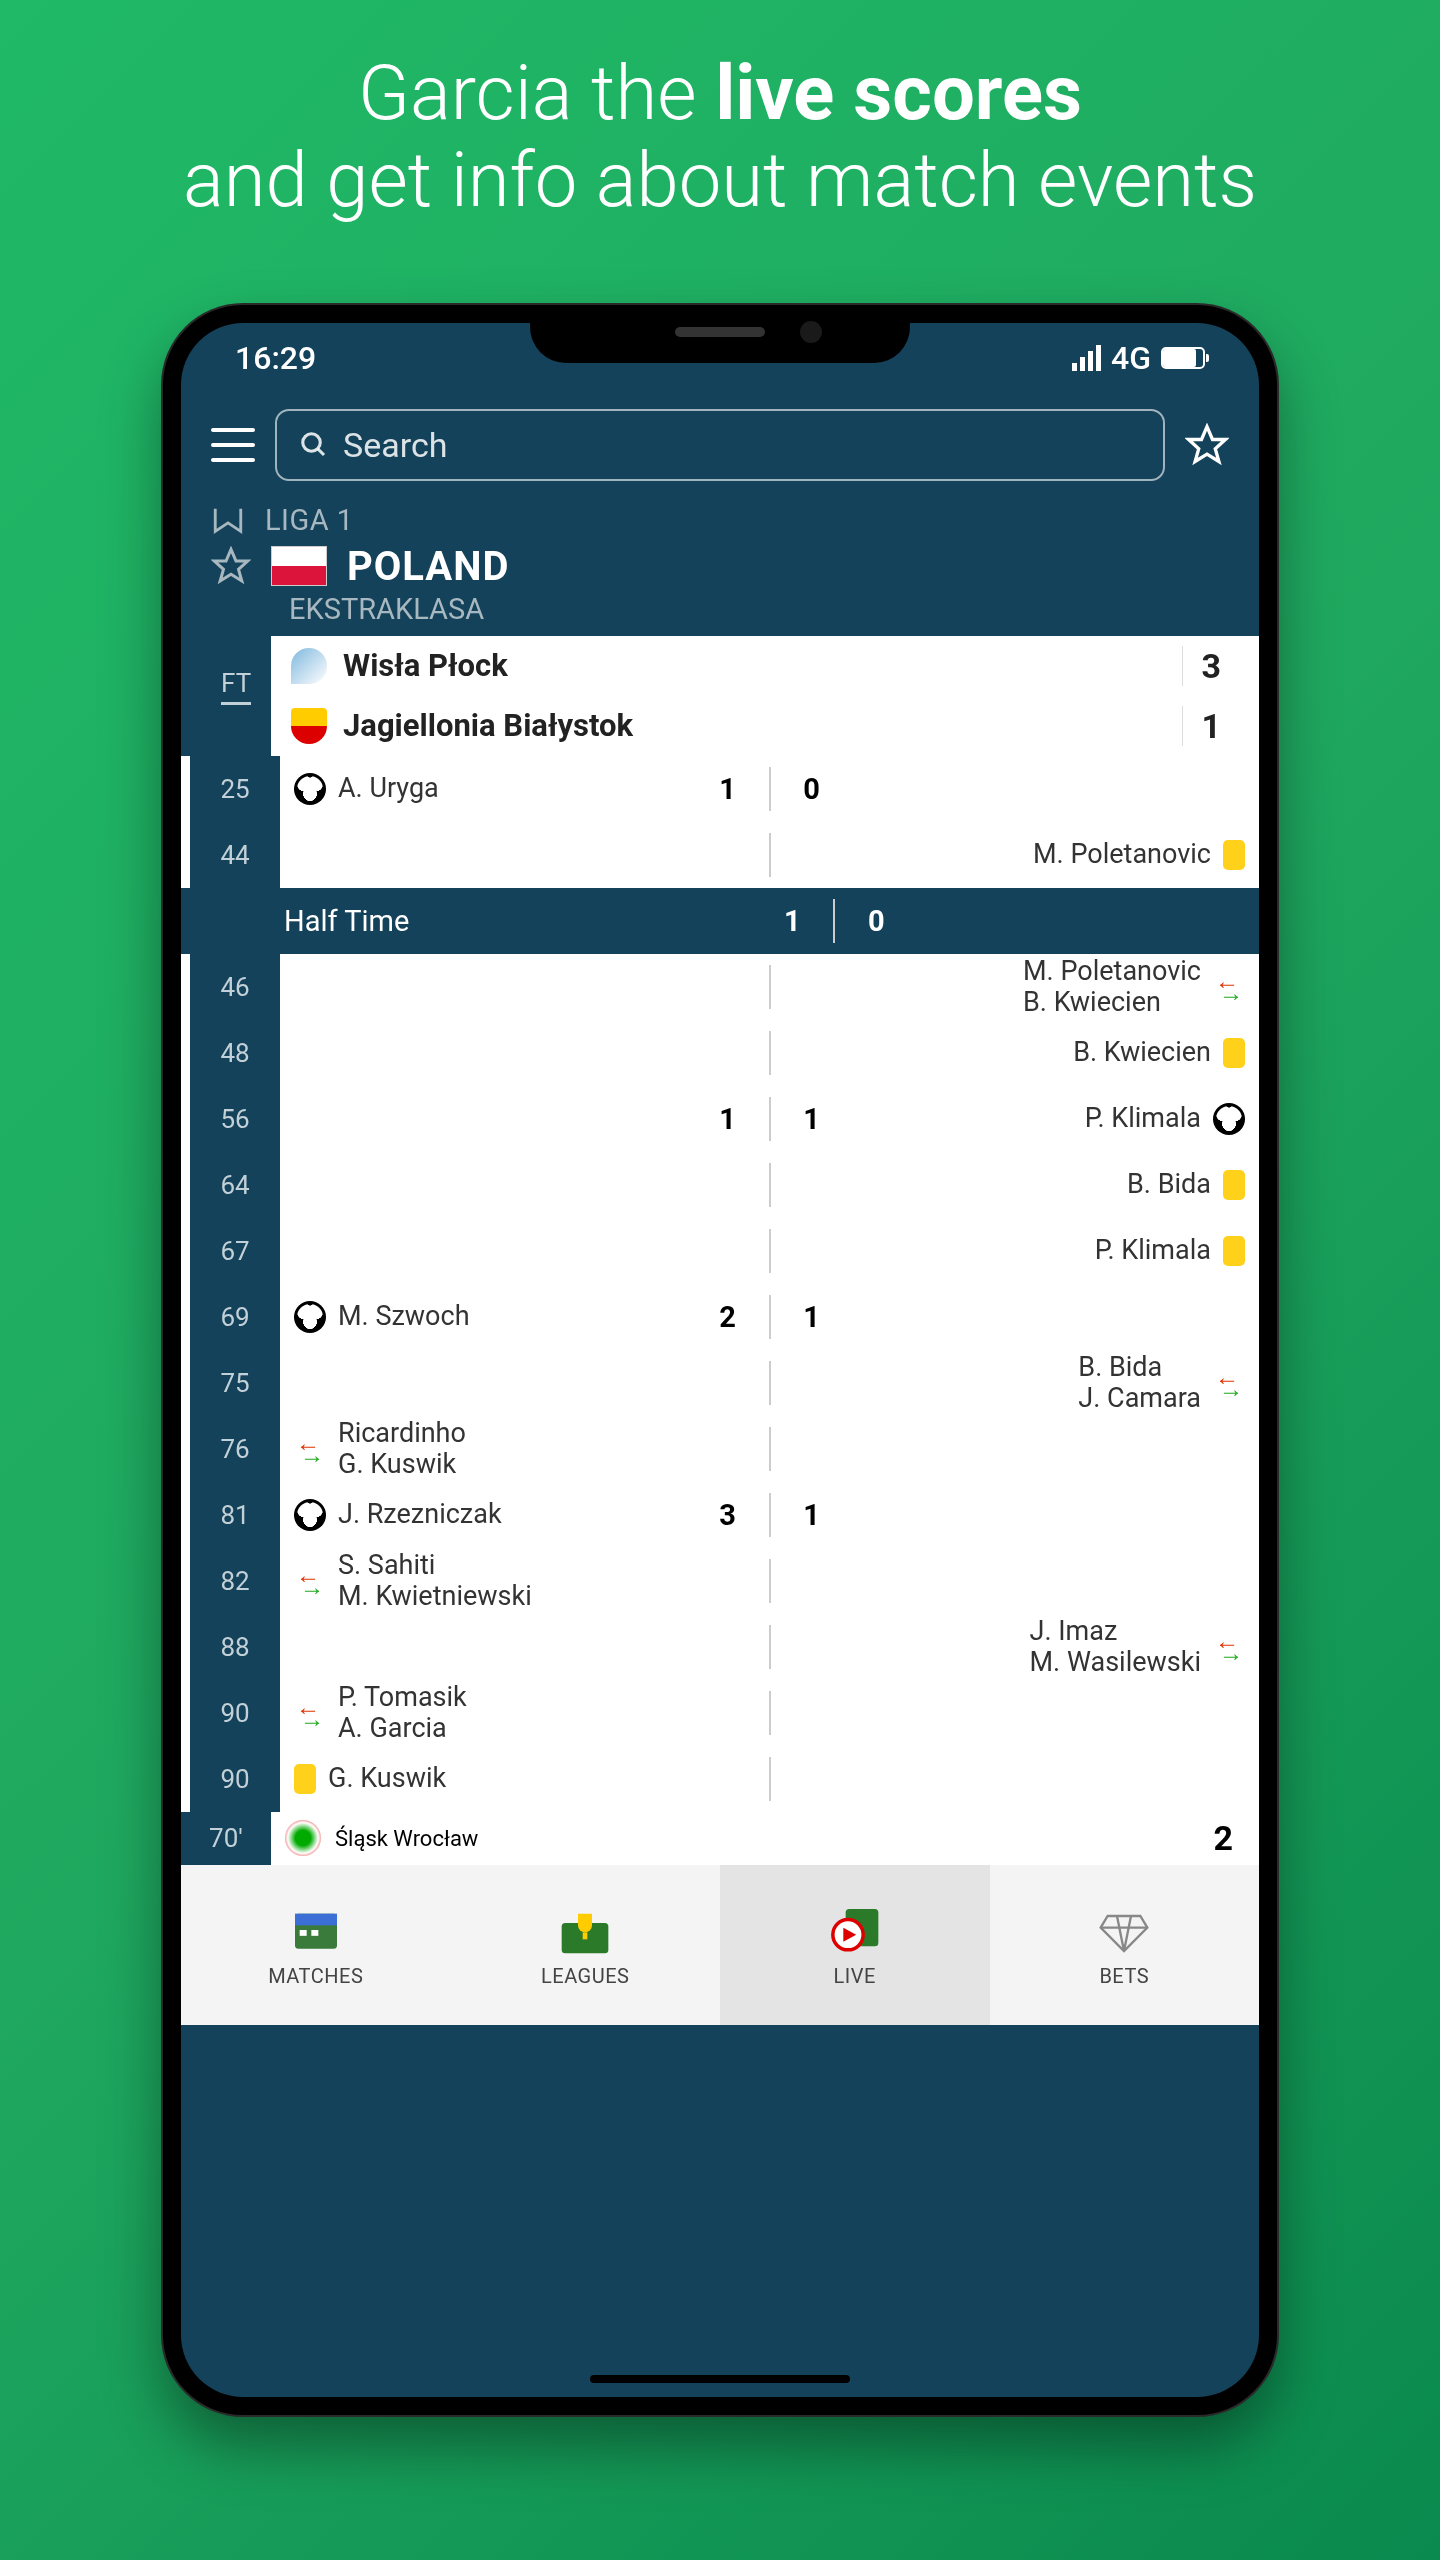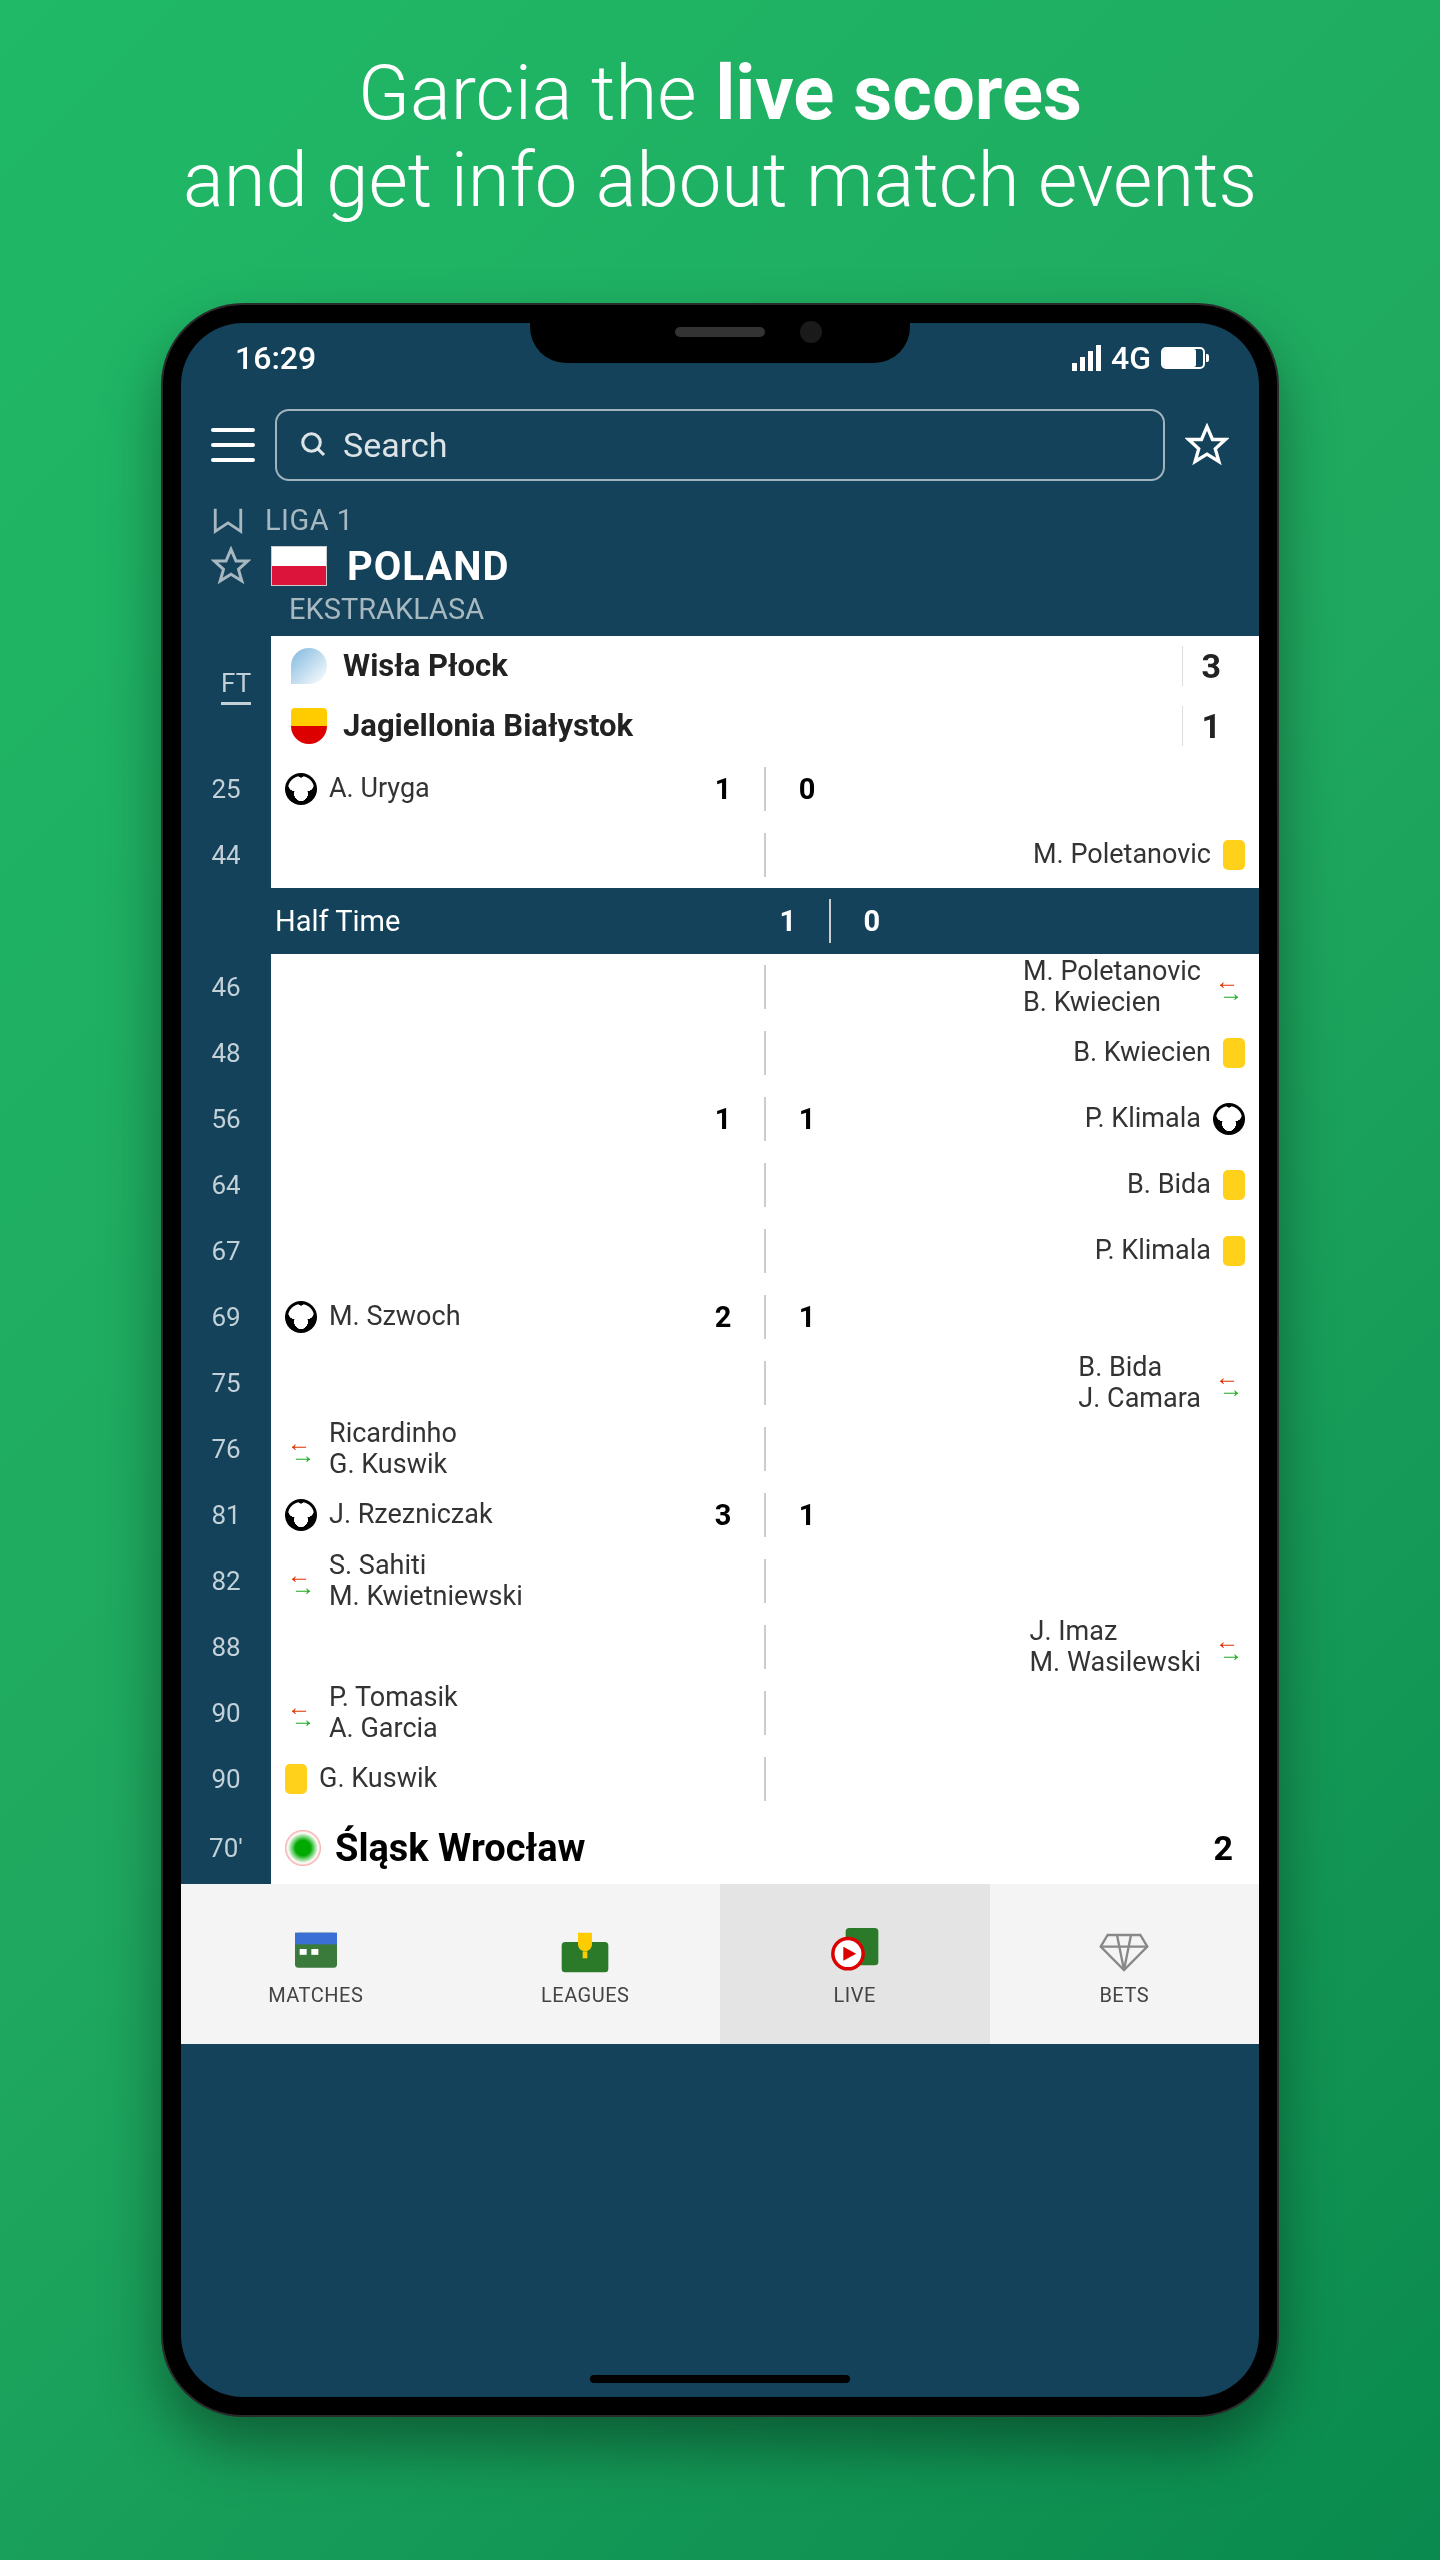--- a/index.html
+++ b/index.html
@@ -137,21 +137,21 @@
   .score-cell { margin-left:auto; padding:0 18px; font-size:34px; border-left:1px solid #ddd; }
 
   .events { background:#fff; }
   .event-row, .ht-row {
     display:flex; align-items:center;
     font-size:27px; min-height:66px;
   }
   .event-row .minute, .ht-row .minute {
     width:90px; background:#14425a; color:#c2d0d8;
     display:flex; align-items:center; justify-content:center;
-    align-self:stretch; font-size:26px;
+    align-self:stretch; font-size:26px;margin-left:9px;
   }
   .ht-row { background:#14425a; color:#fff; font-size:29px; }
   .ht-row .minute { justify-content:flex-start; padding-left:10px; width:auto; flex:0 0 90px; font-size:29px; color:#fff;}
   .ht-label{flex:0 0 auto; padding-left:4px;}
   .side { display:flex; align-items:center; gap:12px; }
   .side.home { flex:1; justify-content:flex-start; padding-left:14px; }
   .side.away { flex:1; justify-content:flex-end; padding-right:14px; }
   .mid-score { display:flex; align-items:center; gap:30px; font-weight:700; font-size:29px; }
   .mid-score span{min-width:22px;text-align:center;}
   .mid-score .divider{width:2px;height:44px;background:#ccc;}
@@ -164,21 +164,21 @@
     radial-gradient(circle at 50% 70%,#fff 30%,transparent 31%),#000;}
   .card-ico{width:22px;height:30px;border-radius:5px;}
   .yellow{background:#ffd11a;}
   .sub-ico{position:relative;width:32px;height:32px;}
   .sub-ico::before{content:"←";color:#d30;font-weight:900;position:absolute;top:-4px;left:2px;font-size:24px;}
   .sub-ico::after{content:"→";color:#2a2;font-weight:900;position:absolute;bottom:-4px;right:2px;font-size:24px;}
 
   .next-match { display:flex; align-items:center; background:#fff;}
   .next-match .minute{width:90px;background:#14425a;color:#c2d0d8;align-self:stretch;display:flex;align-items:center;justify-content:center;font-size:26px;}
   .next-match .crest-c{width:36px;height:36px;background:radial-gradient(circle,#0a0 30%,#fff 60%,#d00 90%);border-radius:50%;margin:0 14px;}
-  .next-match .nm-name{font-size:38px;font-weight:700;padding:14px 0;}
+  .next-match .nm-name{font-size:22px;font-weight:400;padding:14px 0;}
   .next-match .nm-score{margin-left:auto;padding:0 26px;font-size:34px;font-weight:700;}
 
   .bottom-nav {
     background:#f4f4f4; height:160px;
     display:flex; align-items:stretch;
   }
   .nav-item{flex:1;display:flex;flex-direction:column;align-items:center;justify-content:center;gap:6px;font-size:20px;letter-spacing:.5px;color:#444;}
   .nav-item.active{background:#e4e4e4;}
   .nav-ico{width:56px;height:56px;}
   .home-indicator{position:absolute;bottom:14px;left:50%;transform:translateX(-50%);width:260px;height:8px;background:#000;border-radius:8px;z-index:60;}

